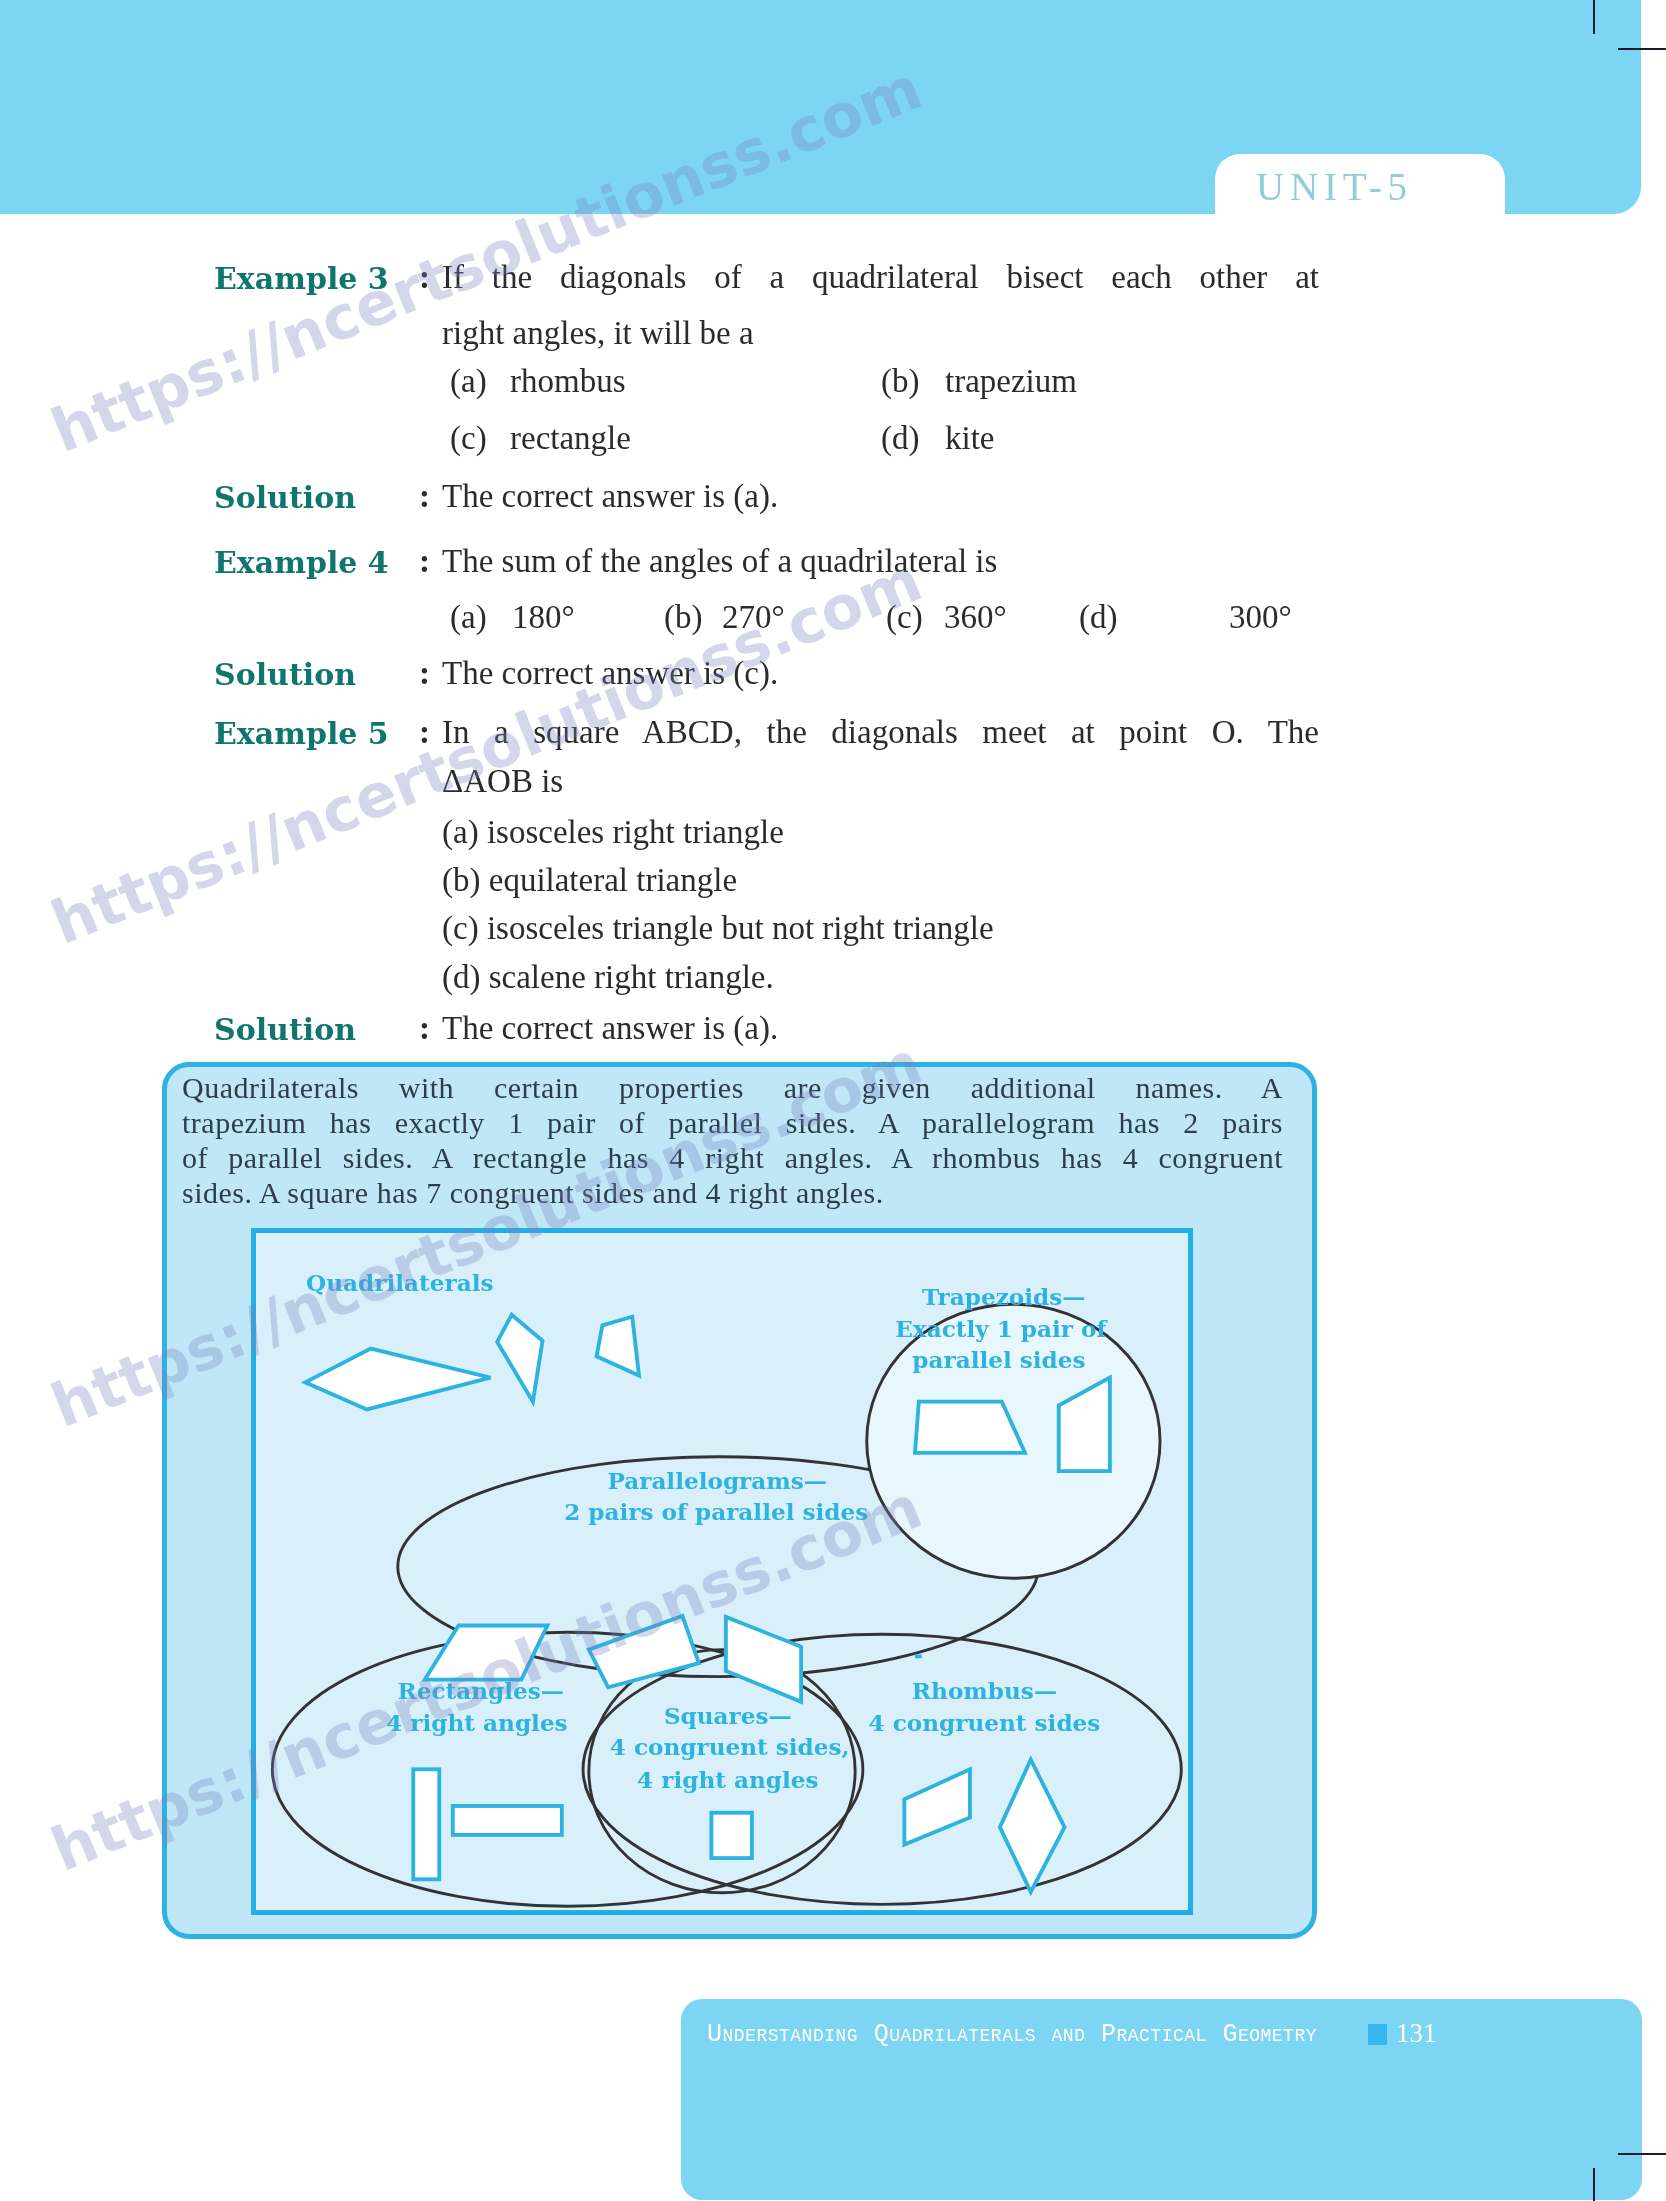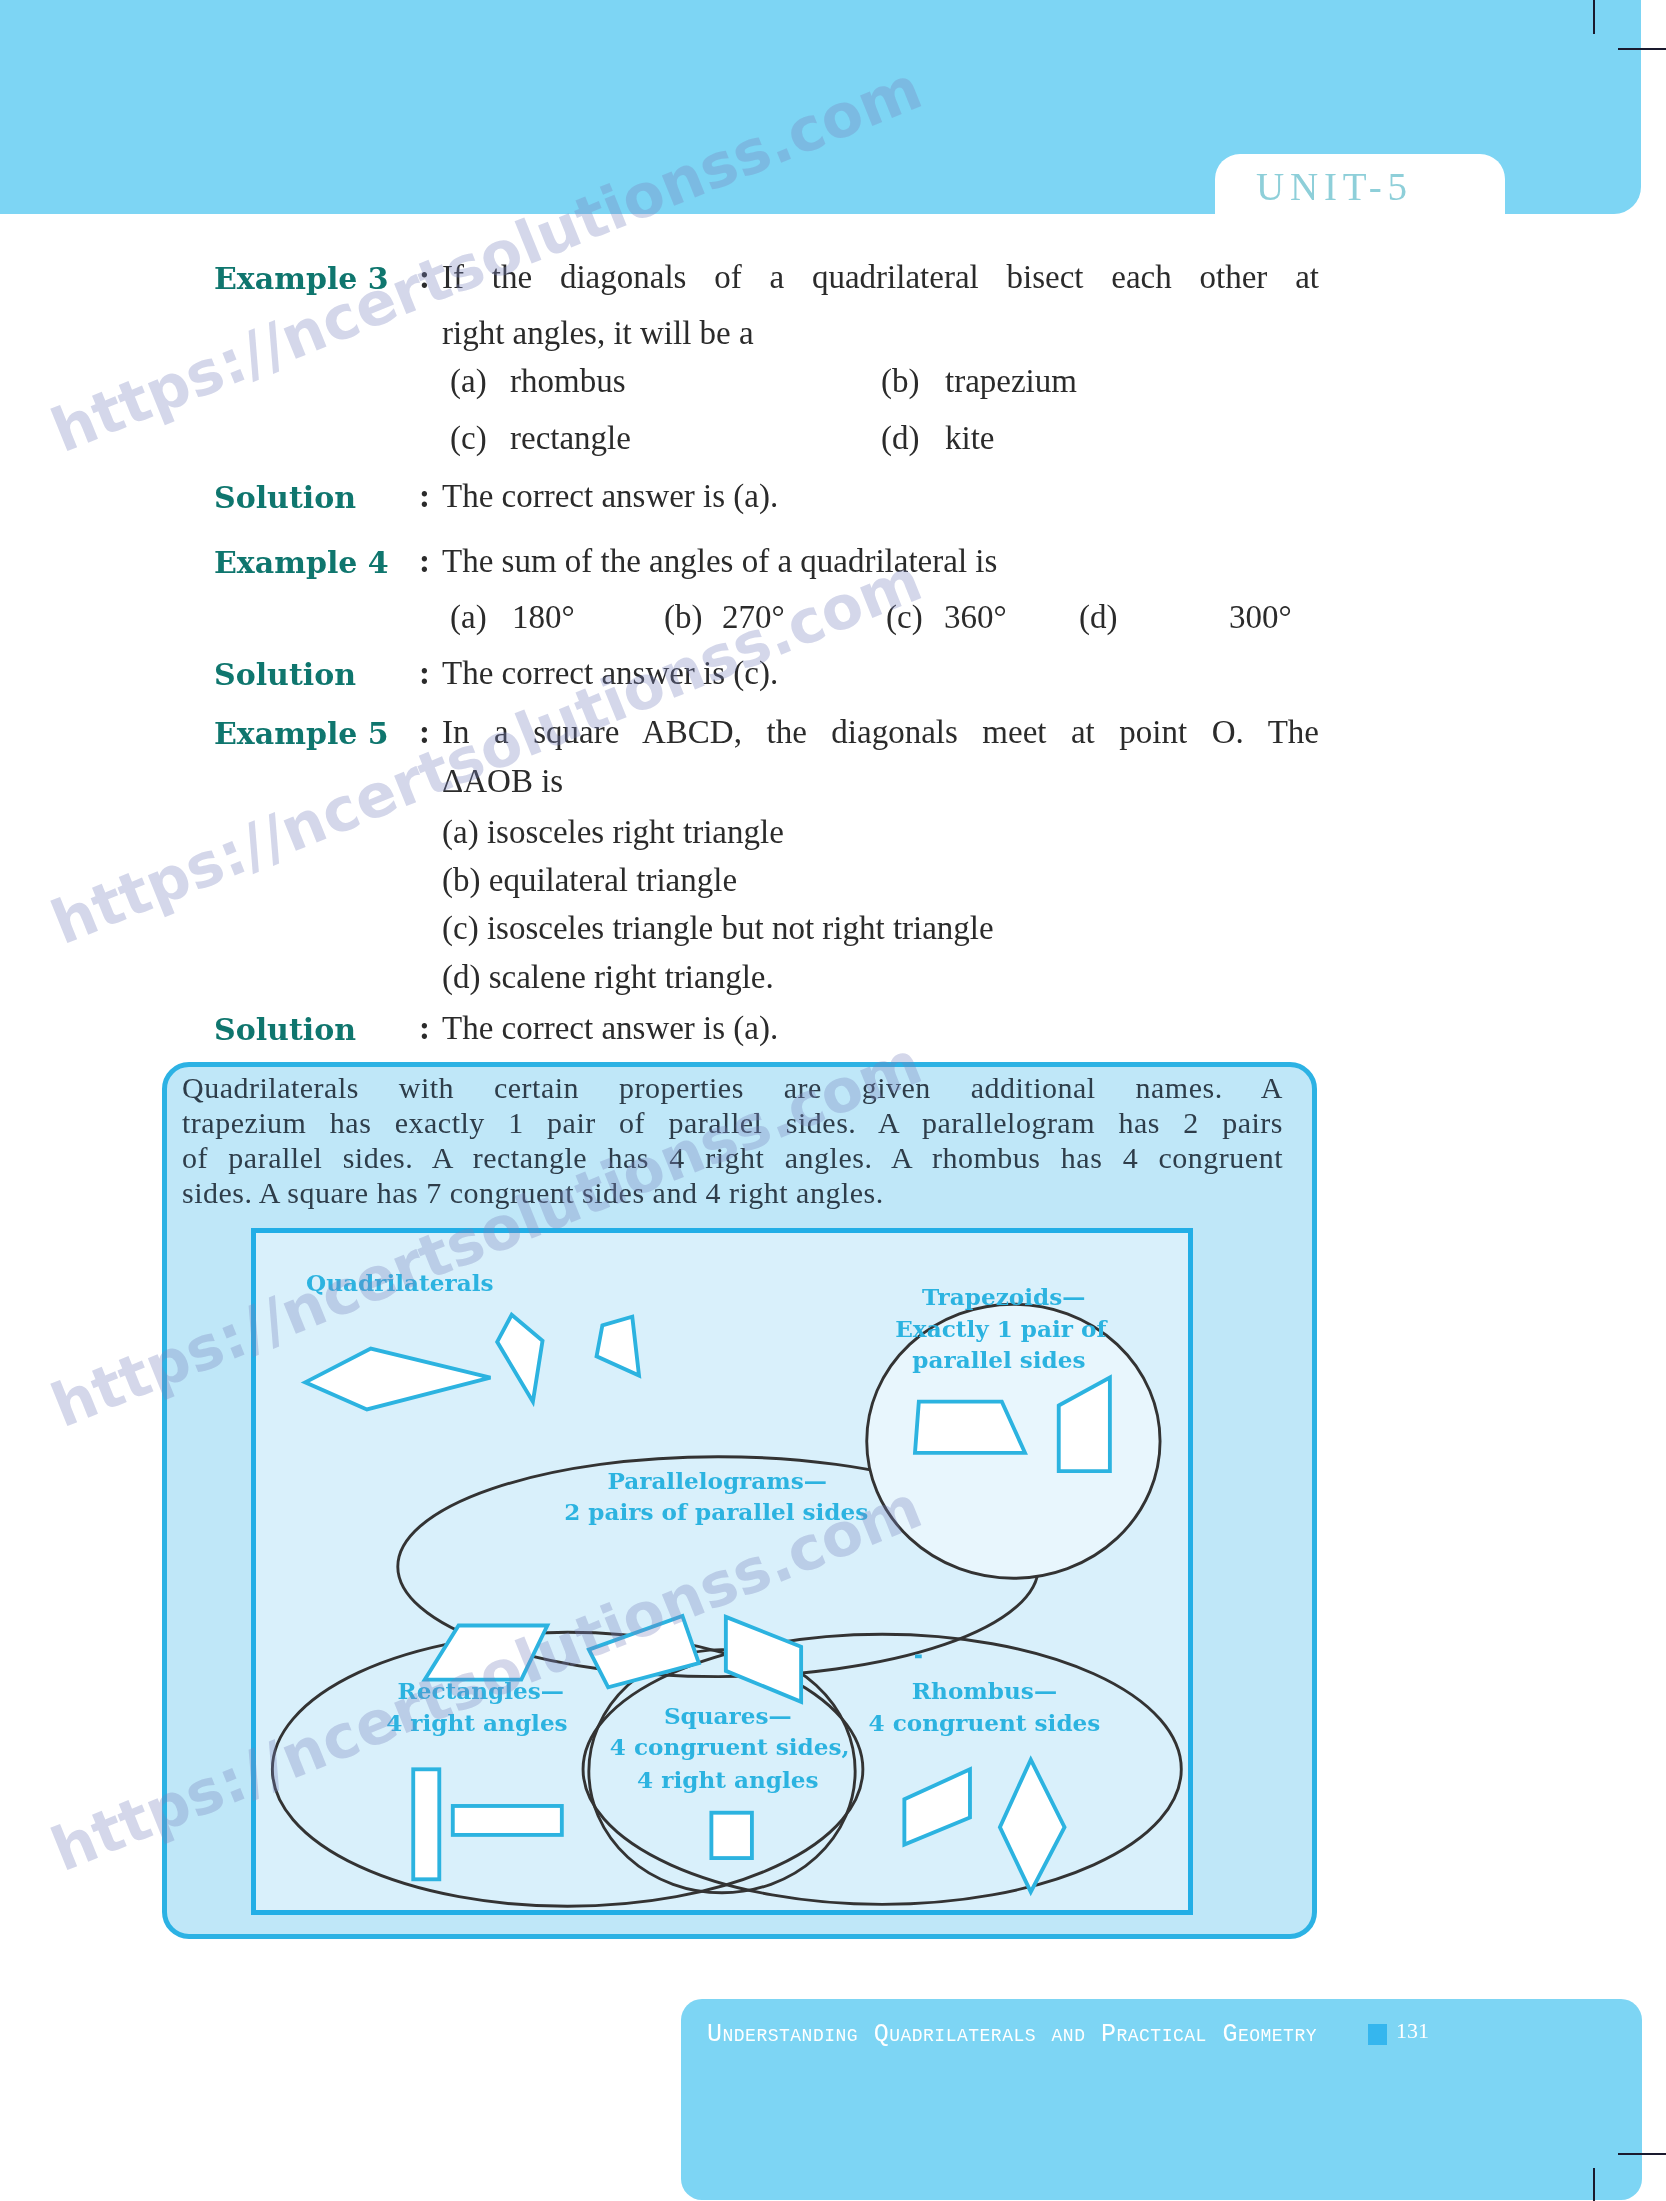--- a/index.html
+++ b/index.html
@@ -17,21 +17,21 @@
   .info-box { left:162px; top:1062px; width:1155px; height:877px; background:#bfe7f8; border:5.8px solid #2cb2e4; border-radius:27px; box-sizing:border-box; }
   .info-text { left:182px; top:1070px; width:1101px; font-family:"Liberation Serif", serif; font-size:30px; line-height:35px; color:#2e3d4a; }
   .info-line { display:block; text-align:justify; text-align-last:justify; letter-spacing:0.5px; }
   .info-line.last { text-align-last:left; }
   .venn-box { left:251px; top:1228px; width:942px; height:687px; background:#d9f0fb; border:5.8px solid #22aee6; box-sizing:border-box; }
   .venn-svg { left:251px; top:1228px; }
   .venn-label { font-family:"DejaVu Serif", serif; font-size:24px; fill:#2cb3e0; font-weight:bold; }
   .footer-band { left:681px; top:1999px; width:961px; height:201px; background:#7dd5f4; border-radius:21px; }
   .footer-title { left:707px; top:2020px; font-family:Liberation Mono, monospace; font-size:25px; color:#ffffff; font-variant:small-caps; letter-spacing:0.5px; white-space:nowrap; }
   .footer-square { left:1368px; top:2024px; width:19.3px; height:21px; background:#35b6ee; }
-  .page-num { left:1396px; top:2018px; font-family:"Liberation Serif", serif; font-size:22px; color:#ffffff; }
+  .page-num { left:1396px; top:2018px; font-family:"Liberation Serif", serif; font-size:27px; color:#ffffff; }
   .watermark { font-family:"DejaVu Sans", sans-serif; font-weight:bold; font-size:60px; color:rgba(120,130,190,0.32); transform-origin:left bottom; white-space:nowrap; pointer-events:none; }
 </style>
 </head>
 <body>
 
 <div class="abs header-band"></div>
 <div class="abs unit-tab"></div>
 <div class="abs unit-label">UNIT-5</div>
 <div class="abs crop" style="left:1593px;top:0;width:1.9px;height:34px;"></div>
 <div class="abs crop" style="left:1618px;top:48px;width:48px;height:1.9px;"></div>

